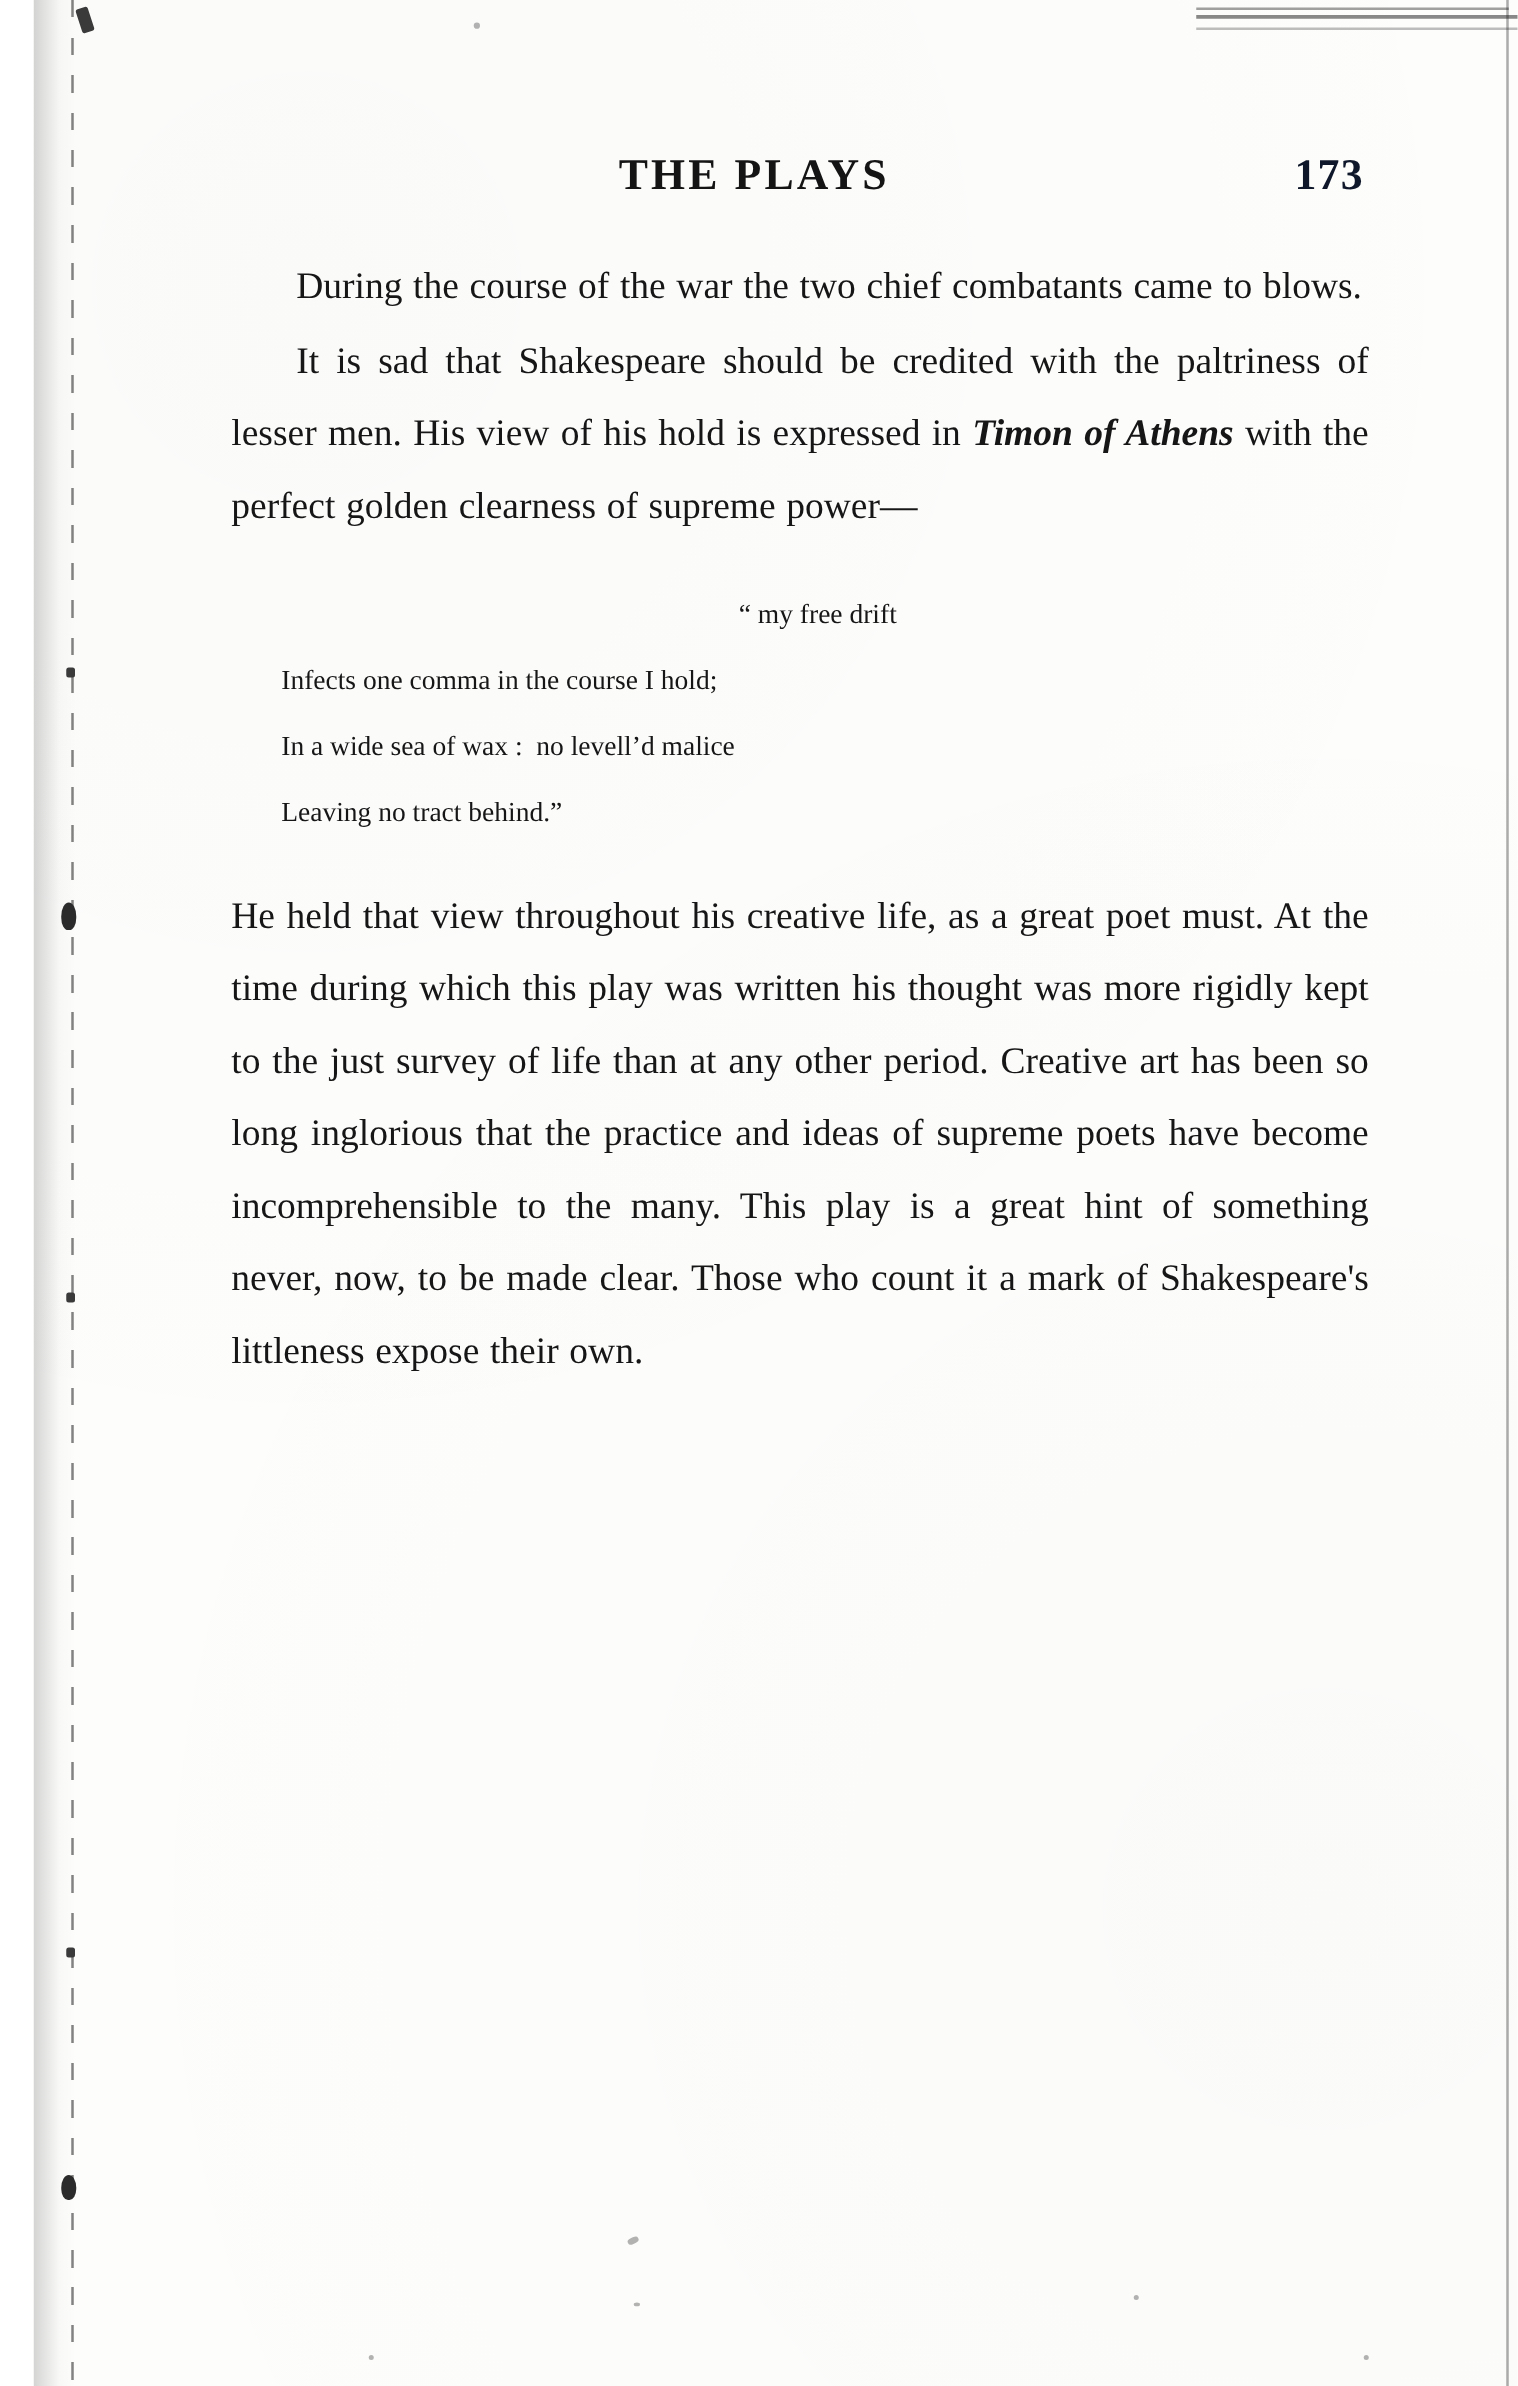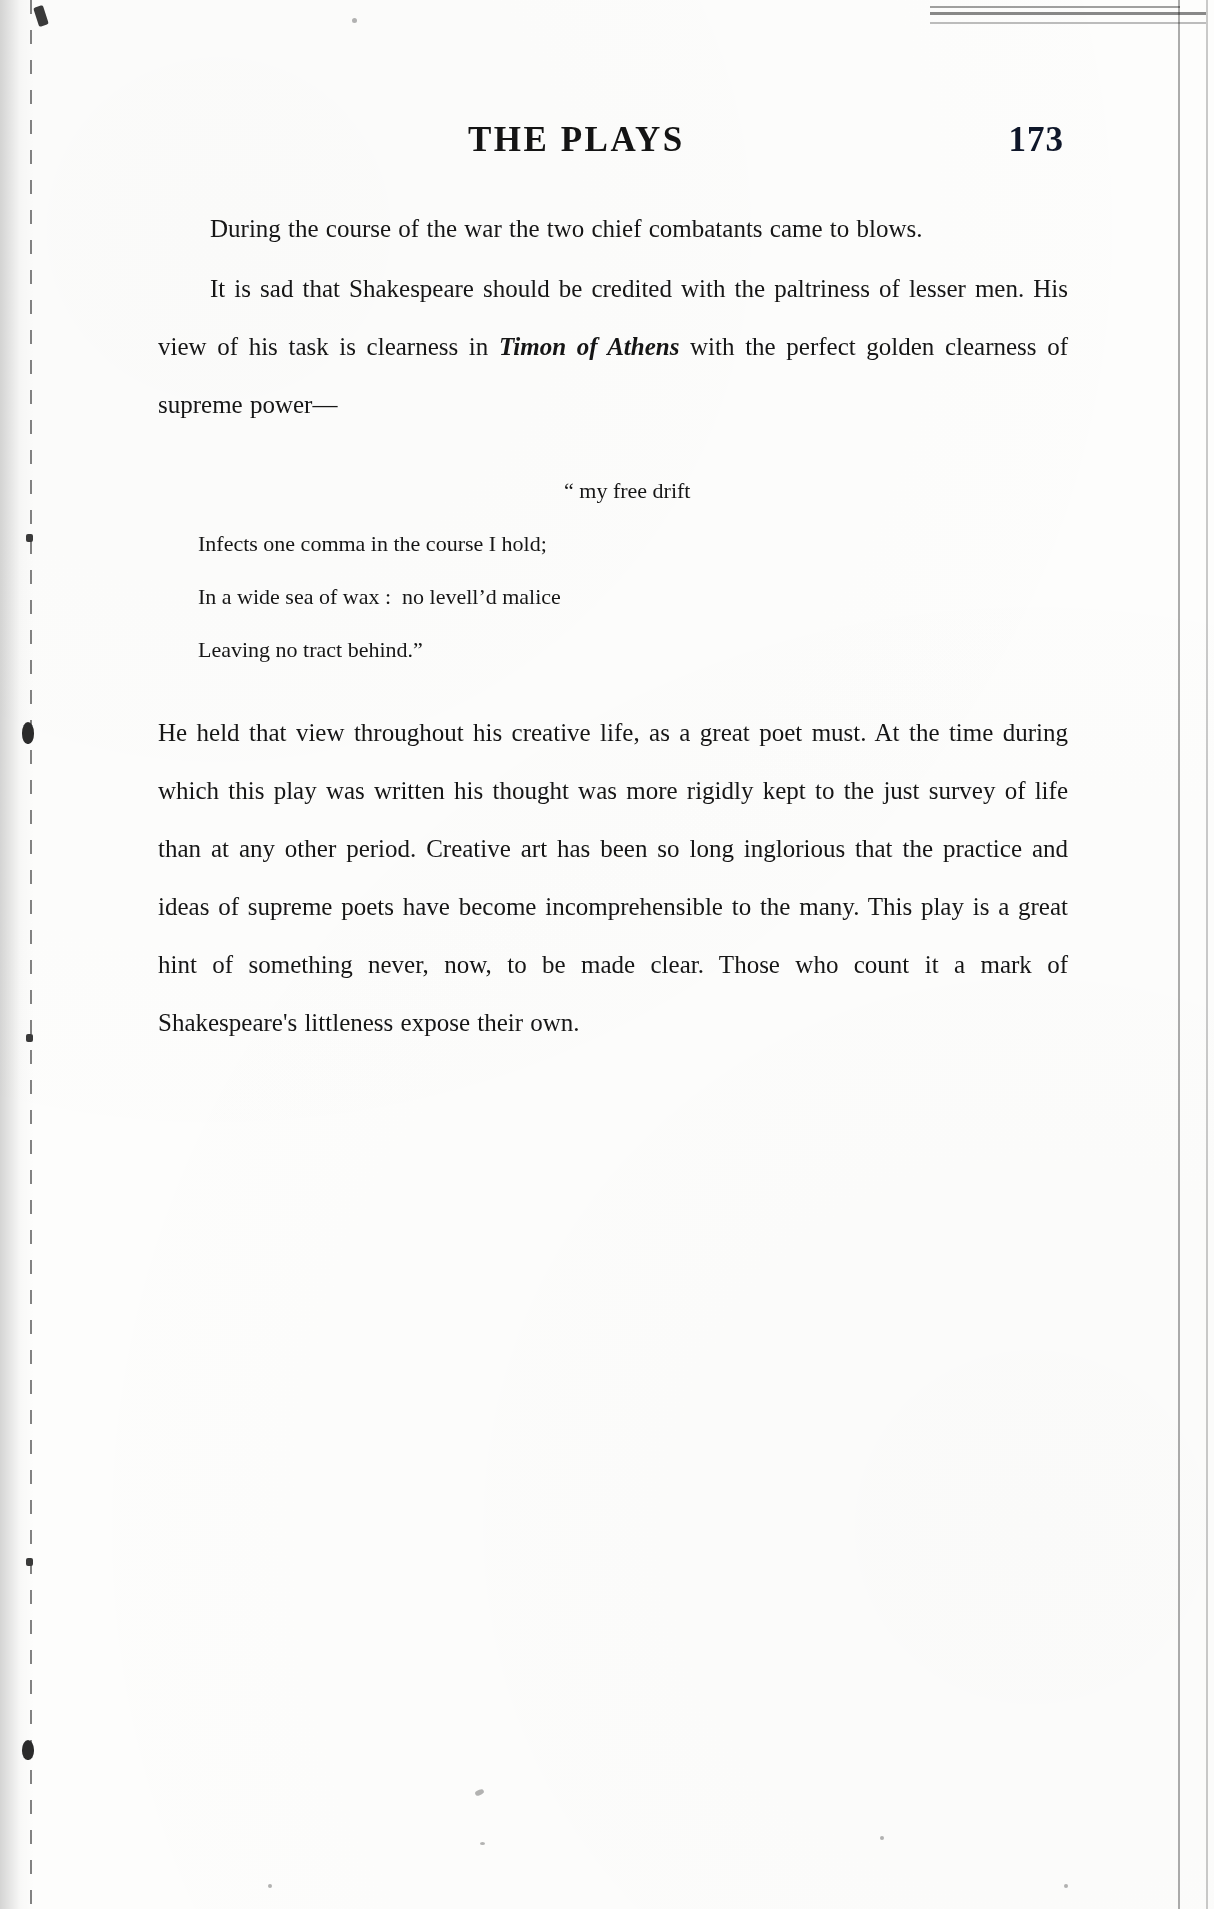--- a/index.html
+++ b/index.html
@@ -14,20 +14,21 @@
     font-family: "Liberation Serif", serif;
     color: #1a1a1a;
     overflow: hidden;
   }
 
   
   .page {
     position: absolute;
     inset: 0;
     background: #fdfdfb;
+    margin-left: 27px;
   }
   .page-inner {
     position: absolute;
     left: 0;
     top: 0;
     width: 1214px;
     height: 1909px;
     background:
       radial-gradient(circle at 18% 12%, rgba(0,0,0,0.012), rgba(0,0,0,0) 55%),
       radial-gradient(circle at 85% 80%, rgba(0,0,0,0.013), rgba(0,0,0,0) 60%),
@@ -142,21 +143,21 @@
     right: 4px;
     top: 0;
     font-size: 35px;
     font-weight: 700;
     color: #0f172a;
     letter-spacing: 1px;
   }
 
   p.body-par {
     margin: 0 0 2px 0;
-    font-size: 25px;
+    font-size: 30px;
     line-height: 58px;
     text-align: justify;
     text-indent: 52px;
     color: #161616;
     word-spacing: 1px;
   }
   p.body-par.noindent { text-indent: 0; }
 
   .quote-block {
     margin: 30px 0 28px 0;
@@ -217,21 +218,21 @@
 
   <div class="content">
 
     <div class="running-head">
       <span class="head-title">THE PLAYS</span>
       <span class="head-folio">173</span>
     </div>
 
     <p class="body-par">During the course of the war the two chief combatants came to blows.</p>
 
-    <p class="body-par"><span>It is sad that Shakespeare should be credited with the paltriness of lesser men. His view of his task is clearness in </span><em class="title-italic">Timon of Athens</em><span> with the perfect golden clearness of supreme power—</span></p>
+    <p class="body-par"><span>It is sad that Shakespeare should be credited with the paltriness of lesser men. His view of his hold is expressed in </span><em class="title-italic">Timon of Athens</em><span> with the perfect golden clearness of supreme power—</span></p>
 
     <div class="quote-block">
       <div class="quote-line first">“ my free drift</div>
       <div class="quote-line">Infects one comma in the course I hold;</div>
       <div class="quote-line">In a wide sea of wax :  no levell’d malice</div>
       <div class="quote-line">Leaving no tract behind.”</div>
     </div>
 
     <p class="body-par noindent">He held that view throughout his creative life, as a great poet must.   At the time during which this play was written his thought was more rigidly kept to the just survey of life than at any other period.   Creative art has been so long inglorious that the practice and ideas of supreme poets have become incomprehensible to the many.   This play is a great hint of something never, now, to be made clear.   Those who count it a mark of Shakespeare's littleness expose their own.</p>
 

